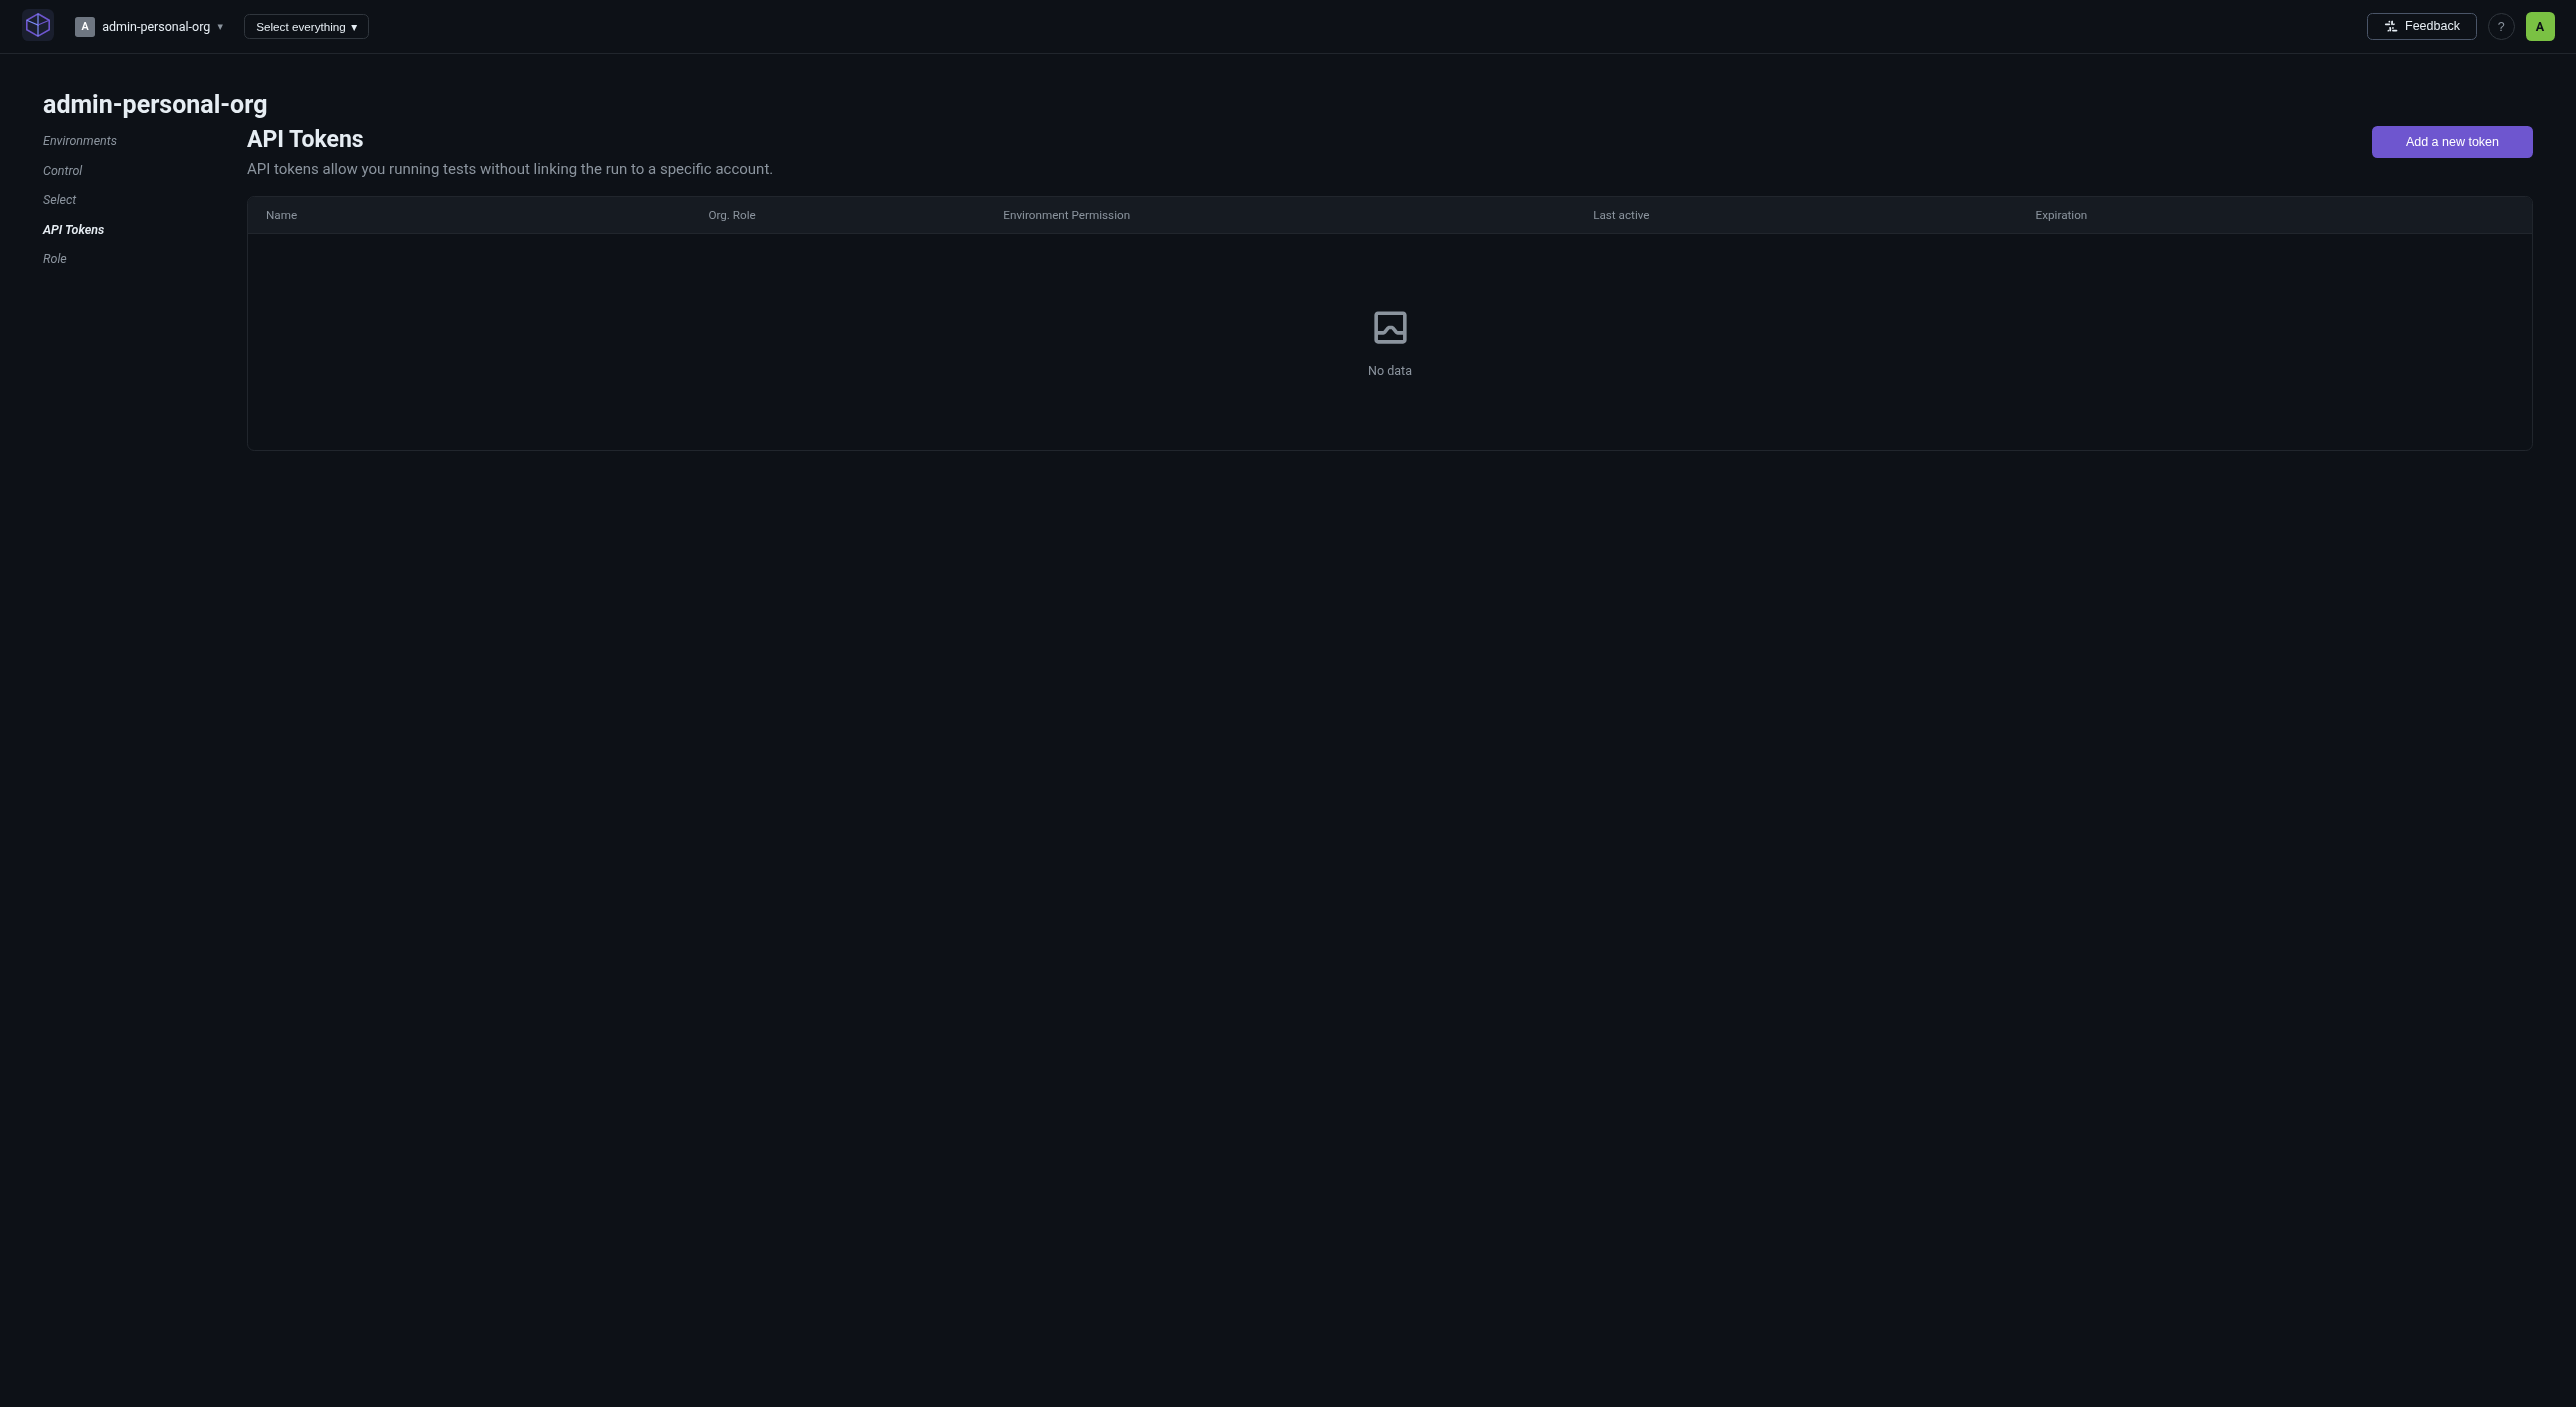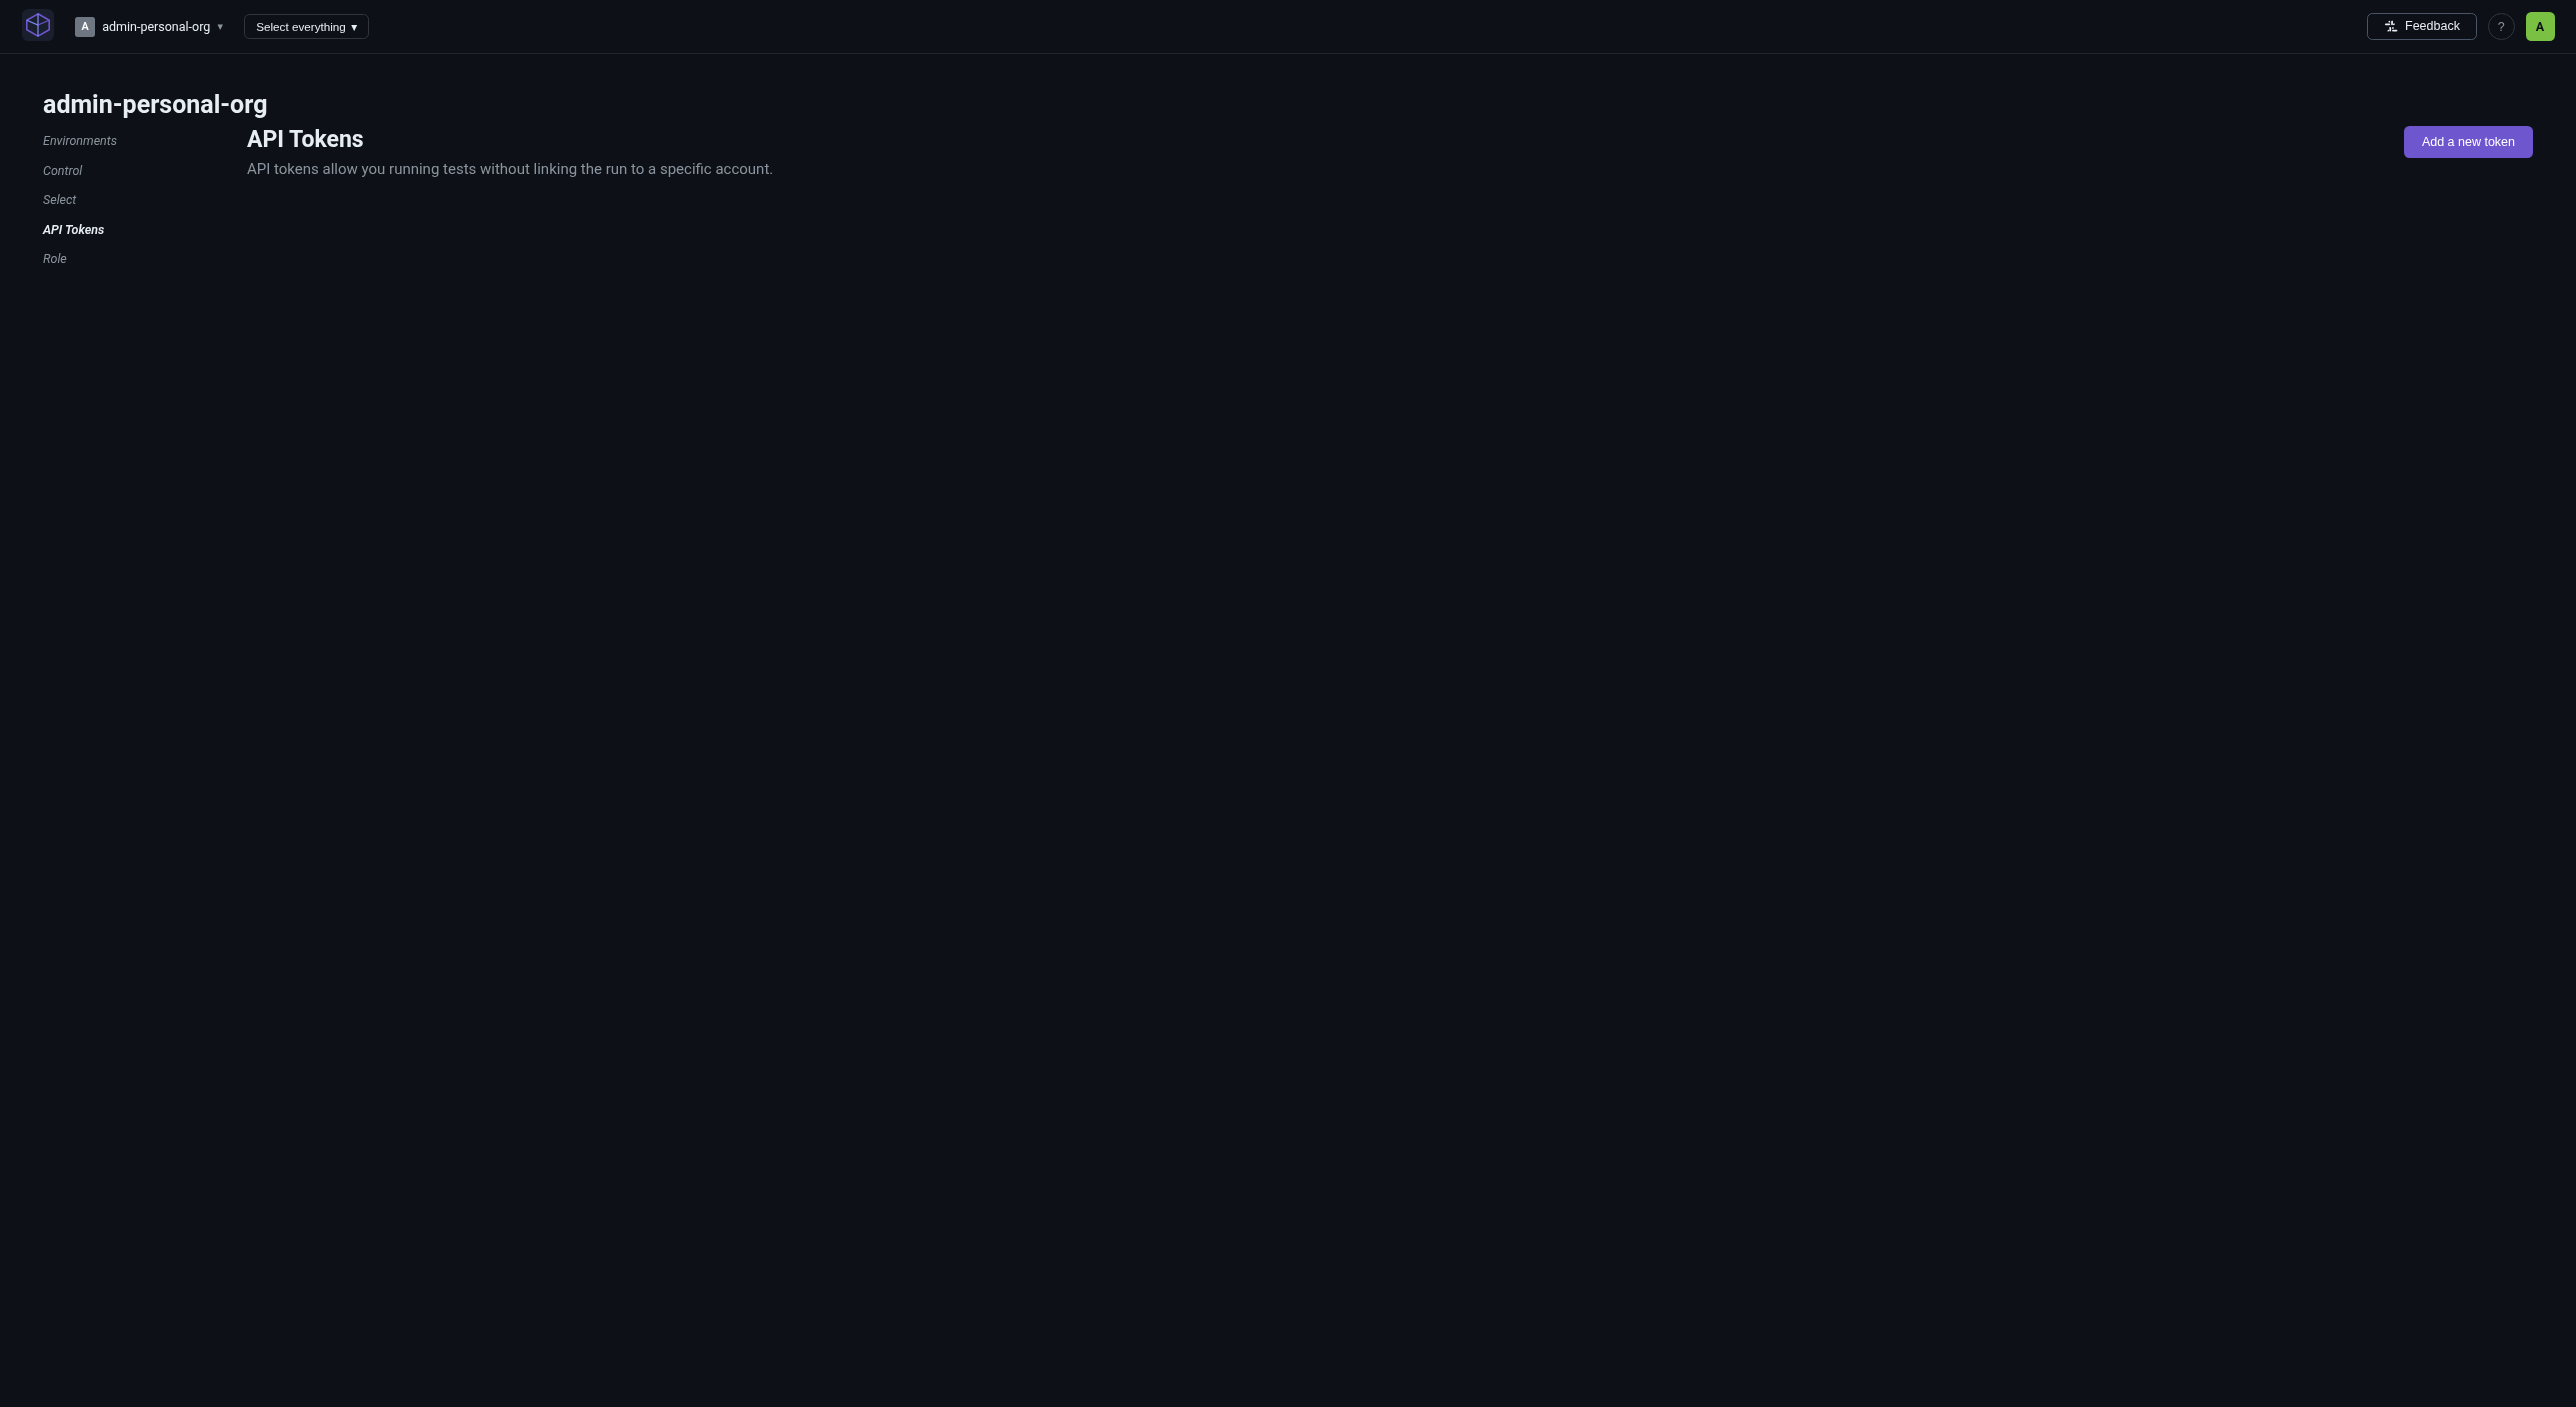--- a/index.html
+++ b/index.html
@@ -164,21 +164,21 @@
       font-size: 23px;
       font-weight: 700;
       color: #e6edf3;
       margin-bottom: 7.2px;
     }
     .section-description {
       font-size: 15px;
       color: #8b949e;
     }
     .add-token-btn {
-      padding: 9px 18px;
+      padding: 9px 34px;
       background: #6e56cf;
       border: none;
       border-radius: 5.4px;
       color: #fff;
       font-size: 12.5px;
       font-weight: 500;
       cursor: pointer;
       white-space: nowrap;
       flex-shrink: 0;
     }
@@ -298,16 +298,35 @@
 
     <main class="main-content">
       <div class="section-header">
         <div>
           <h2 class="section-title">API Tokens</h2>
           <p class="section-description">API tokens allow you running tests without linking the run to a specific account.</p>
         </div>
         <button class="add-token-btn">Add a new token</button>
       </div>
 
+      <div class="table-container">
+        <div class="table-header">
+          <div class="table-header-cell">Name</div>
+          <div class="table-header-cell">Org. Role</div>
+          <div class="table-header-cell">Environment Permission</div>
+          <div class="table-header-cell">Last active</div>
+          <div class="table-header-cell">Expiration</div>
+          <div class="table-header-cell"></div>
+        </div>
+
+        <div class="table-empty">
+          <div class="inbox-icon">
+            <svg viewBox="0 0 24 24" xmlns="http://www.w3.org/2000/svg">
+              <path d="M19 3H5C3.89 3 3 3.9 3 5V19C3 20.1 3.89 21 5 21H19C20.1 21 21 20.1 21 19V5C21 3.9 20.1 3 19 3ZM19 19H5V16H8C8.55 16 9.22 15.65 9.55 15.22L11.38 13H12.63L14.45 15.22C14.78 15.65 15.45 16 16 16H19V19ZM19 14H16L14.18 11.78C13.85 11.35 13.18 11 12.63 11H11.38C10.83 11 10.15 11.35 9.83 11.78L8 14H5V5H19V14Z"></path>
+            </svg>
+          </div>
+          <span class="empty-text">No data</span>
+        </div>
+      </div>
     </main>
   </div>
 </div>
 
 
 </body></html>

